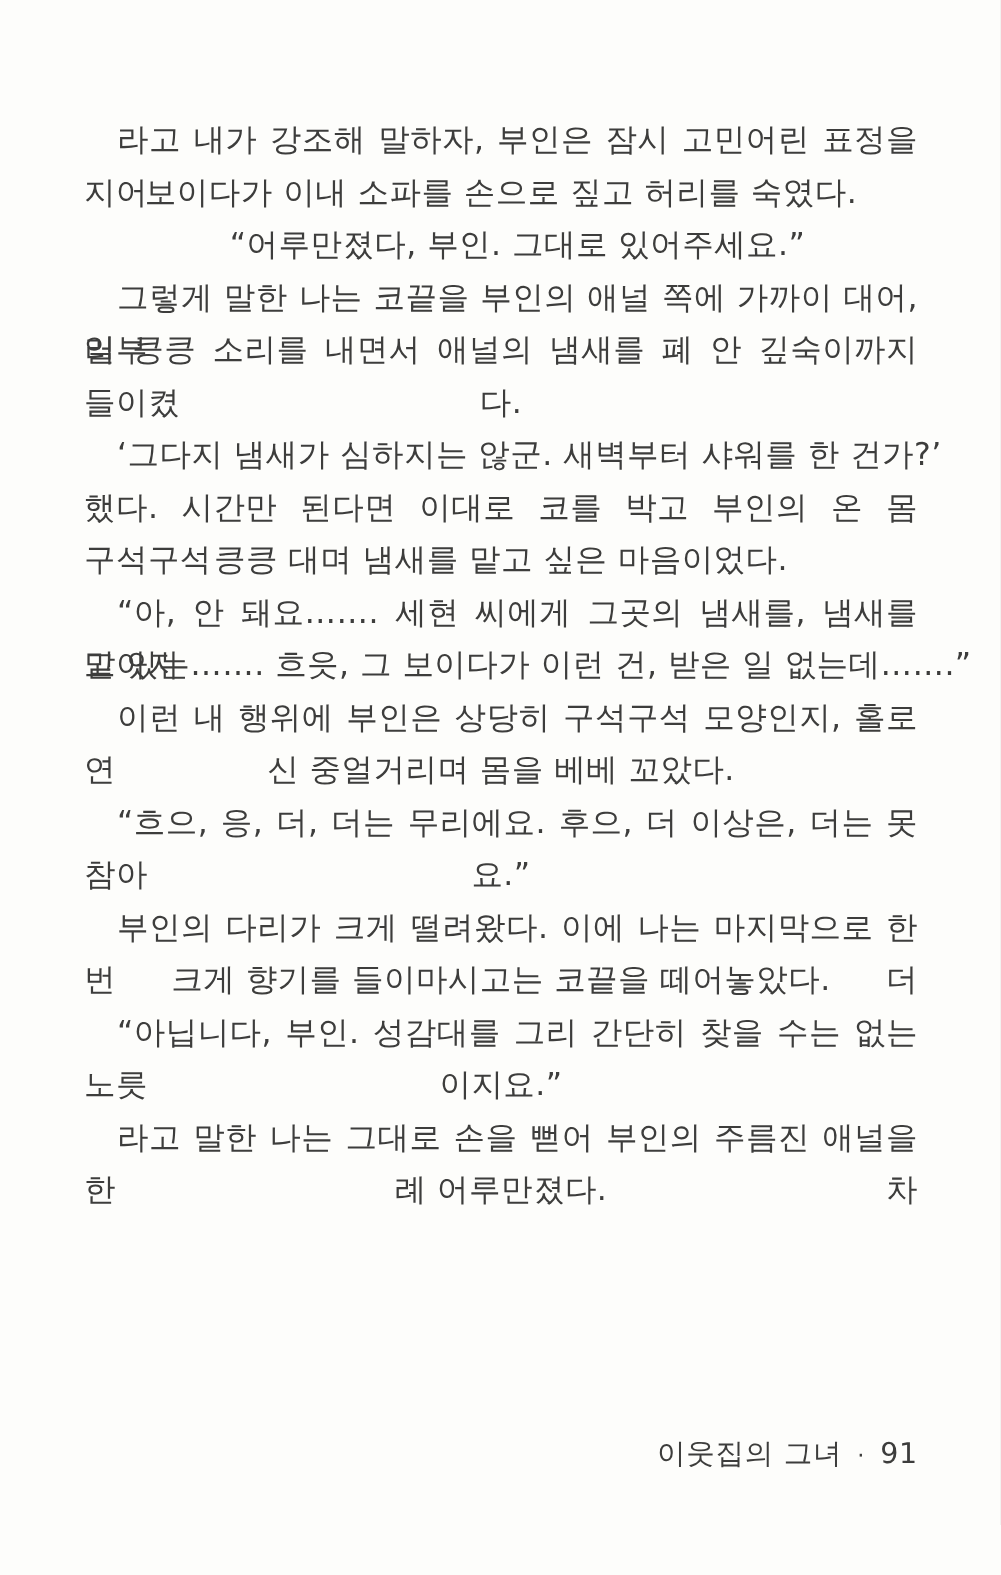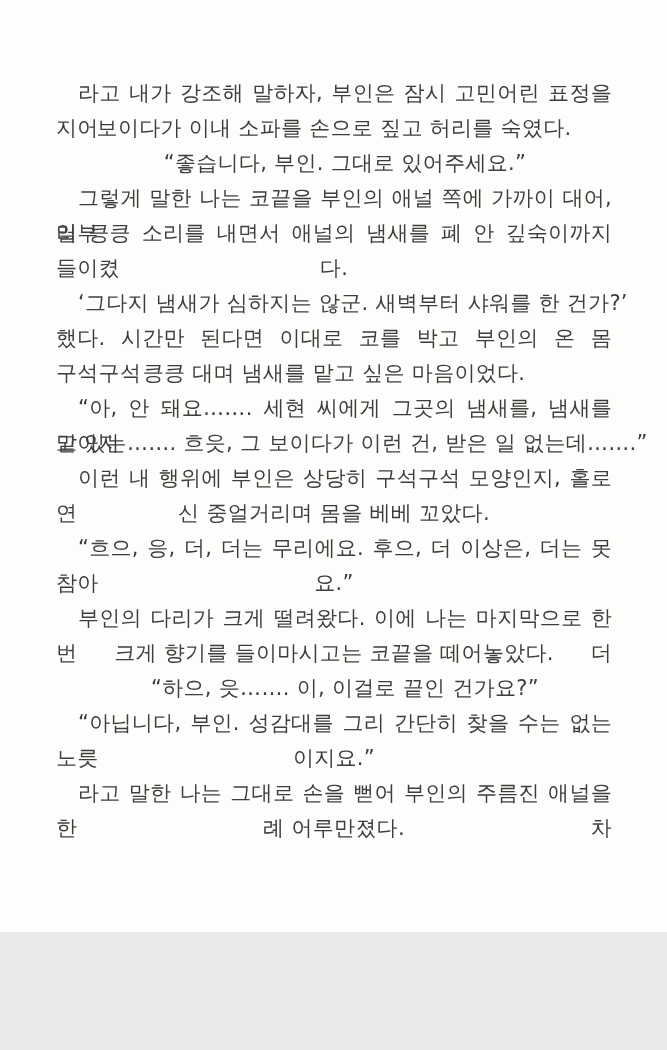--- a/index.html
+++ b/index.html
@@ -3,21 +3,21 @@
 <meta charset="utf-8">
 <style>
   html, body {
     margin: 0;
     padding: 0;
     background: #e9e9e7;
   }
   .page {
     position: relative;
     width: 667px;
-    height: 932px;
+    height: 1050px;
     margin: 0 auto;
     background: #fdfdfb;
     overflow: hidden;
     font-family: "DejaVu Sans", sans-serif;
   }
   .text-block {
     position: absolute;
     top: 76px;
     left: 56px;
     width: 556px;
@@ -56,36 +56,35 @@
   }
 </style>
 </head>
 <body>
 
 <div class="page">
 
   <div class="text-block" id="text-block">
       <div class="line indent justify">라고 내가 강조해 말하자, 부인은 잠시 고민어린 표정을 지어</div>
       <div class="line">보이다가 이내 소파를 손으로 짚고 허리를 숙였다.</div>
-      <div class="line indent">“좋습니다, 부인. 그대로 있어주세요.”</div>
+      <div class="line indent">“어루만졌다, 부인. 그대로 있어주세요.”</div>
       <div class="line indent justify">그렇게 말한 나는 코끝을 부인의 애널 쪽에 가까이 대어, 일부</div>
       <div class="line justify">러 킁킁 소리를 내면서 애널의 냄새를 폐 안 깊숙이까지 들이켰</div>
       <div class="line">다.</div>
       <div class="line indent">‘그다지 냄새가 심하지는 않군. 새벽부터 샤워를 한 건가?’</div>
       <div class="line justify">했다. 시간만 된다면 이대로 코를 박고 부인의 온 몸 구석구석</div>
       <div class="line">킁킁 대며 냄새를 맡고 싶은 마음이었다.</div>
       <div class="line indent justify">“아, 안 돼요……. 세현 씨에게 그곳의 냄새를, 냄새를 맡아지</div>
       <div class="line">고 있는……. 흐읏, 그 보이다가 이런 건, 받은 일 없는데…….”</div>
       <div class="line indent justify">이런 내 행위에 부인은 상당히 구석구석 모양인지, 홀로 연</div>
       <div class="line">신 중얼거리며 몸을 베베 꼬았다.</div>
       <div class="line indent justify">“흐으, 응, 더, 더는 무리에요. 후으, 더 이상은, 더는 못 참아</div>
       <div class="line">요.”</div>
       <div class="line indent justify">부인의 다리가 크게 떨려왔다. 이에 나는 마지막으로 한 번 더</div>
       <div class="line">크게 향기를 들이마시고는 코끝을 떼어놓았다.</div>
-      <div class="line indent">“하으, 읏……. 이, 이걸로 끝인 건가요?”</div>
       <div class="line indent justify">“아닙니다, 부인. 성감대를 그리 간단히 찾을 수는 없는 노릇</div>
       <div class="line">이지요.”</div>
       <div class="line indent justify">라고 말한 나는 그대로 손을 뻗어 부인의 주름진 애널을 한 차</div>
       <div class="line">례 어루만졌다.</div>
     </div>
 
   <div class="footer">
     <span>이웃집의 그녀</span><span class="sep">·</span><span>91</span>
   </div>
 

